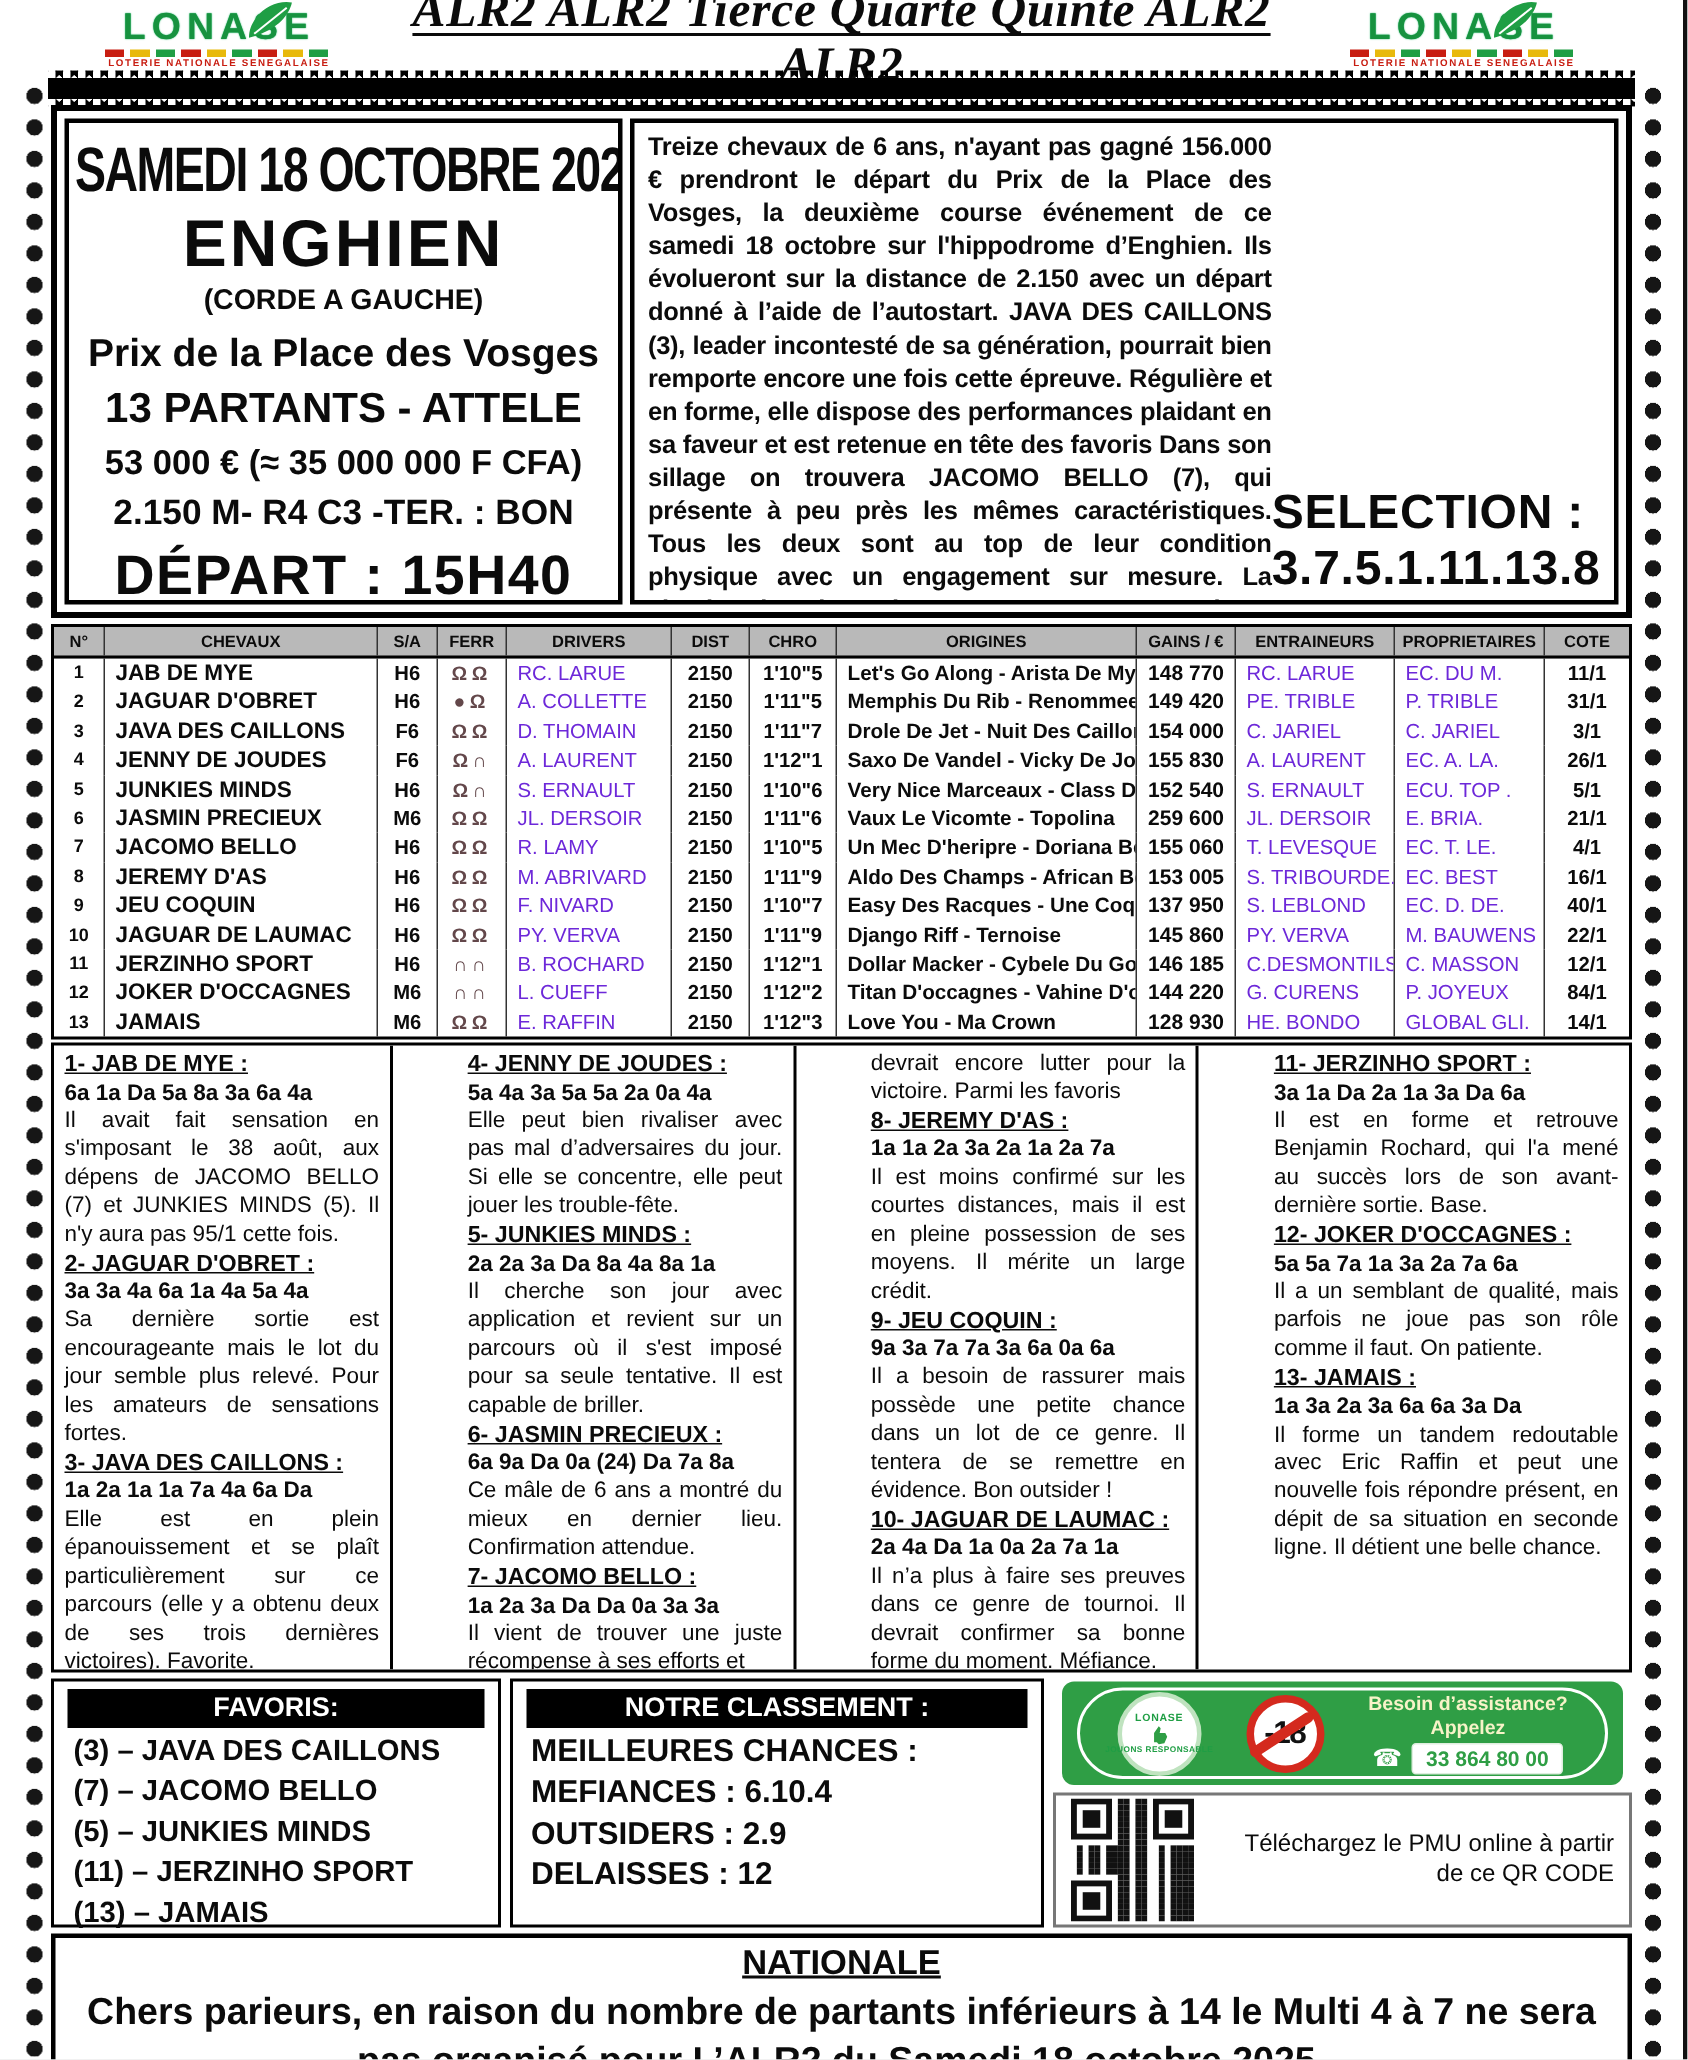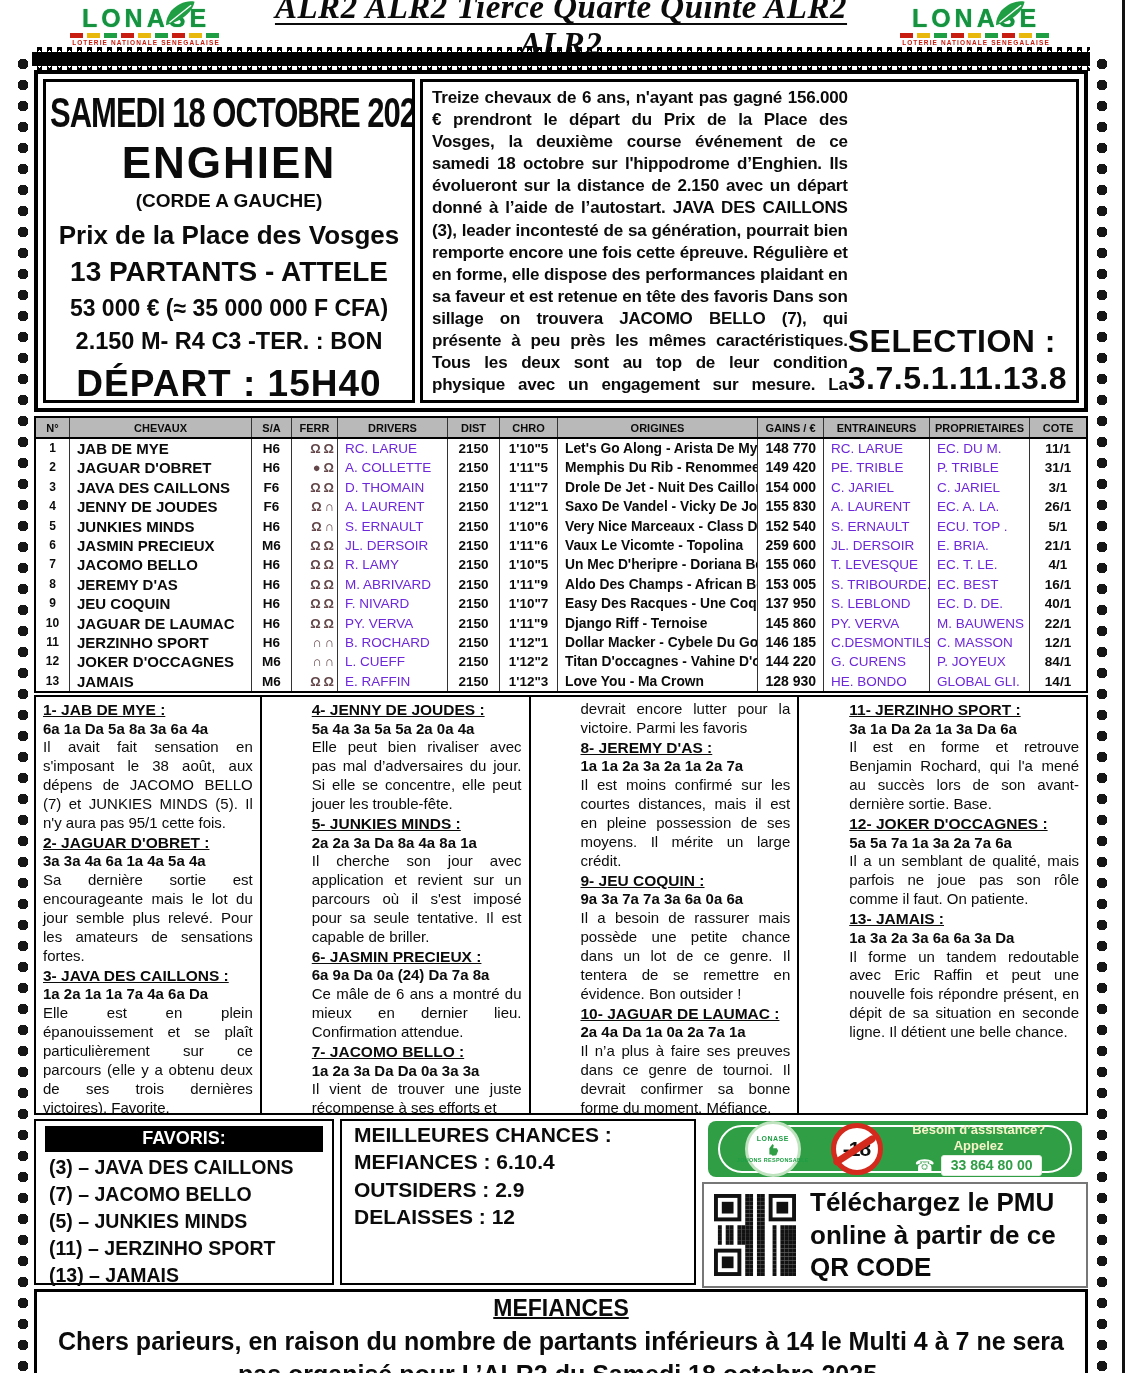--- a/index.html
+++ b/index.html
@@ -63,21 +63,21 @@
   .th { font-size:11px; font-weight:bold; text-align:center; padding:4px 0 3px; border-right:1px solid #333; }
   .th:last-child { border-right:none; }
   .trow { height:19.4px; }
   .td { height:19.4px; line-height:19.4px; overflow:hidden; white-space:nowrap;
     border-right:1px solid #333; font-size:13.5px; }
   .td:last-child { border-right:none; }
   .ta-c { text-align:center; } .ta-l { text-align:left; padding-left:7px; } .ta-r { text-align:right; padding-right:7px; }
   .cell-num { font-size:12px; font-weight:bold; }
   .cell-horse { font-size:15px; font-weight:bold; }
   .cell-sa, .cell-dist, .cell-chrono, .cell-cote { font-weight:bold; }
-  .cell-ferr { font-weight:bold; color:#63474a; letter-spacing:3px; font-size:13px;text-align:right; }
+  .cell-ferr { font-weight:bold; color:#63474a; letter-spacing:3px; font-size:13px; }
   .cell-orig { font-weight:bold; font-size:13.8px; }
   .cell-gains { font-weight:bold; font-size:14px; }
   .cell-driver, .cell-trainer, .cell-owner { color:#6d28d9; }
 
   
   .notes { margin:2px 34px 0; border:2px solid #000; display:flex; height:420px; overflow:hidden;gap:43px; }
   .ncol { flex:1 1 24.5%; border-right:2px solid #000; padding:3px 7px; overflow:hidden; }
   .ncol:last-child { border-right:none; flex-basis:26.5%; }
   .entry { margin:0; }
   .nhead { font-size:15.5px; font-weight:bold; text-decoration:underline; line-height:1.26; }
@@ -106,21 +106,21 @@
   .minus18::after { content:""; position:absolute; left:-6px; top:44%; width:116%; height:7px;
     background:#d42a1e; transform:rotate(-33deg); border-radius:4px; }
   .assist { z-index:1; text-align:center; }
   .assist-l1, .assist-l2 { color:#f7f3c8; font-weight:bold; font-size:13px; line-height:1.2; }
   .assist-phone { display:flex; align-items:center; gap:6px; margin-top:2px; justify-content:center; }
   .phone-icon { color:#fff; font-size:16px; }
   .phone-num { background:#fff; color:#2f9e45; font-weight:bold; font-size:14px;
     padding:1px 9px 2px; border-radius:3px; border:1px solid #dfeedf; }
   .qrrow { flex:1; border:2px solid #777; display:flex; align-items:center; gap:14px; padding:2px 10px; }
   .qrbox svg { width:82px; height:82px; display:block; background:#fff; }
-  .qrtext { flex:1; text-align:left; font-weight:bold; font-size:26px; line-height:1.25; }
+  .qrtext { flex:1; text-align:right; font-weight:normal; font-size:16px; line-height:1.25; }
 
   
   .communique { margin:4px 34px 0; border:3px solid #000; text-align:center; padding:3px 10px 10px; }
   .comm-title { font-size:23px; font-weight:bold; }
   .comm-title span { text-decoration:underline; text-decoration-thickness:2px; }
   .comm-body { font-size:25px; font-weight:bold; line-height:1.3; margin-top:3px; }
 </style>
 </head>
 <body>
 
@@ -488,20 +488,21 @@
           <div class="fav-line">(7) – JACOMO BELLO</div>
 
           <div class="fav-line">(5) – JUNKIES MINDS</div>
 
           <div class="fav-line">(11) – JERZINHO SPORT</div>
 
           <div class="fav-line">(13) – JAMAIS</div>
         </div>
     </div>
     <div class="classbox">
+      <div class="blackbar">NOTRE CLASSEMENT :</div>
       <div>
 
           <div class="class-line">MEILLEURES CHANCES :</div>
 
 
           <div class="class-line">MEFIANCES :  6.10.4</div>
 
           <div class="class-line">OUTSIDERS : 2.9</div>
 
           <div class="class-line">DELAISSES : 12</div>
@@ -716,17 +717,17 @@
               <rect x="8" y="64" width="12" height="12" fill="#111"></rect>
             </svg>
         </div>
         <div class="qrtext">Téléchargez le PMU online à partir de ce QR CODE</div>
       </div>
     </div>
   </section>
 
   <section class="communique">
     <div class="comm-title">
-      <span>MEFIANCES</span>
+      <span>NATIONALE</span>
     </div>
     <div class="comm-body">Chers parieurs, en raison du nombre de partants inférieurs à 14 le Multi 4 à 7 ne sera pas organisé pour L’ALR2 du Samedi 18 octobre 2025.</div>
   </section>
 </div>
 
 </body></html>

